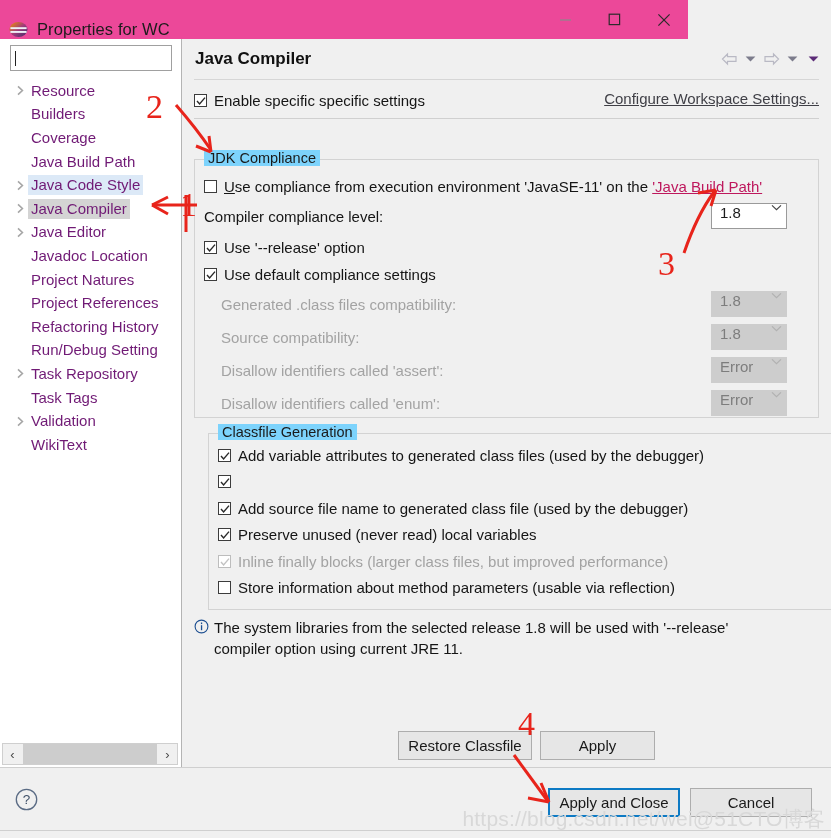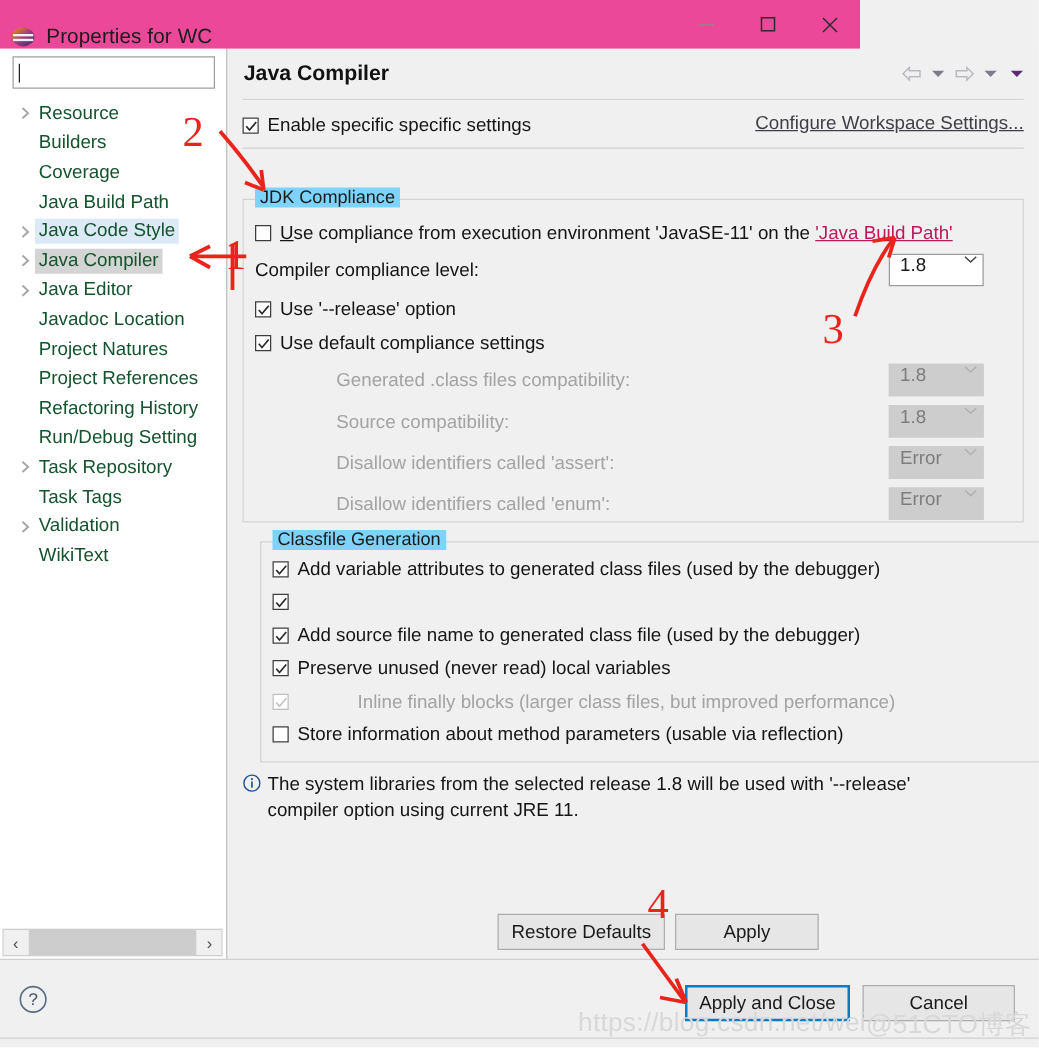--- a/index.html
+++ b/index.html
@@ -39,21 +39,21 @@
     display:flex; align-items:center; padding-left:4px;
   }
   .caret-bar { width:1px; height:15px; background:#222; }
   .searchbox input {
     border:0; outline:0; font-size:14px; width:100%;
     font-family:"Liberation Sans", sans-serif; background:transparent;
   }
   .tree { position:absolute; left:0; top:40px; width:181px; }
   .tree-item {
     height:23.6px; display:flex; align-items:center;
-    font-size:15px; color:#14532d; padding-left:13px; white-space:nowrap;
+    font-size:15px; color:#701a75; padding-left:13px; white-space:nowrap;
   }
   .tw {
     width:15px; flex:0 0 15px; display:flex; align-items:center; justify-content:center;
     color:#9a9a9a; font-size:12px;
   }
   .tw svg{display:block;}
   .tree-label { padding:1px 3px 2px 3px; }
   .tree-item.sel-prev .tree-label { background:#dce9f7; }
   .tree-item.sel-cur  .tree-label { background:#d4d4d4; }
 
@@ -99,21 +99,21 @@
   .group { position:absolute; border:1px solid #d3d3d3; }
   .group > .g-title {
     position:absolute; top:-10px; left:9px; background:#7dd3fc;
     padding:0 4px; font-size:14.5px; color:#1a1a1a;
   }
   #jdk-group { left:12px; top:120px; width:625px; height:259px; }
   #cfg-group { left:26px; top:394px; width:750px; height:177px; }
 
   .row { display:flex; align-items:center; height:26px; }
   .lbl { font-size:15px; color:#151515; white-space:nowrap; }
-  .lbl.dim { color:#a3a3a3;margin-left:48px; }
+  .lbl.dim { color:#a3a3a3; }
 
   
   .cb {
     width:13px; height:13px; flex:0 0 13px; border:1px solid #3c3c3c;
     background:#fff; margin-right:7px; position:relative;
   }
   .cb.dim { border-color:#bdbdbd; }
   .cb svg { position:absolute; left:1px; top:1px; }
 
   
@@ -505,21 +505,21 @@
           </svg>
         </div>
         <div>
           <div class="info-text">The system libraries from the selected release 1.8 will be used with '--release'</div>
           <div class="info-text">compiler option using current JRE 11.</div>
         </div>
       </div>
     </div>
   </div>
 
-  <div class="btn" id="restore-defaults">Restore Defaults</div>
+  <div class="btn" id="restore-defaults">Restore Classfile</div>
   <div class="btn" id="apply-btn">Apply</div>
 
   <div class="bottom-rule"></div>
   <div class="bottombar">
     <div class="help-icon">
       <svg width="23" height="23" viewBox="0 0 23 23">
         <circle cx="11.5" cy="11.5" r="10.2" fill="none" stroke="#5a6b84" stroke-width="1.3"></circle>
         <text x="11.5" y="16.4" text-anchor="middle" font-size="13.5" font-family="Liberation Sans, sans-serif" fill="#3f5068">?</text>
       </svg>
     </div>

